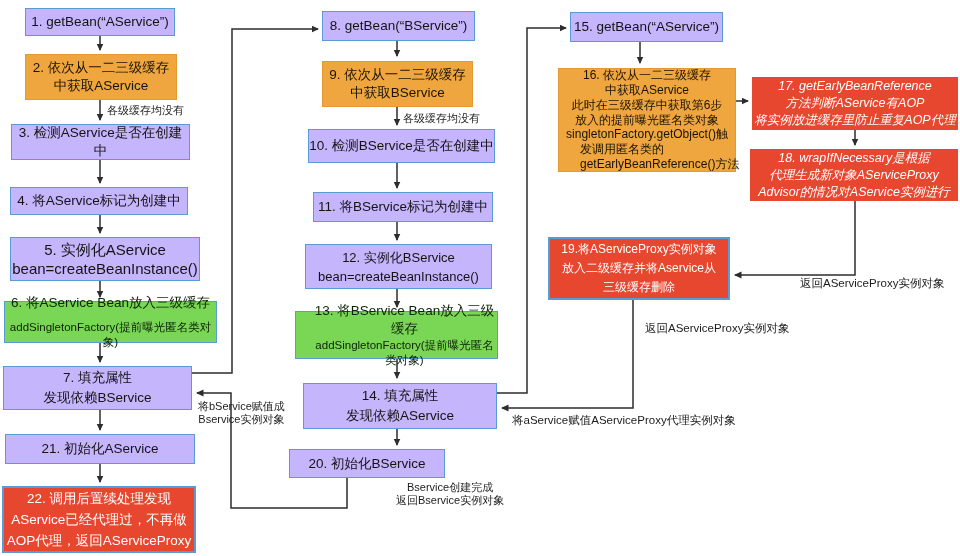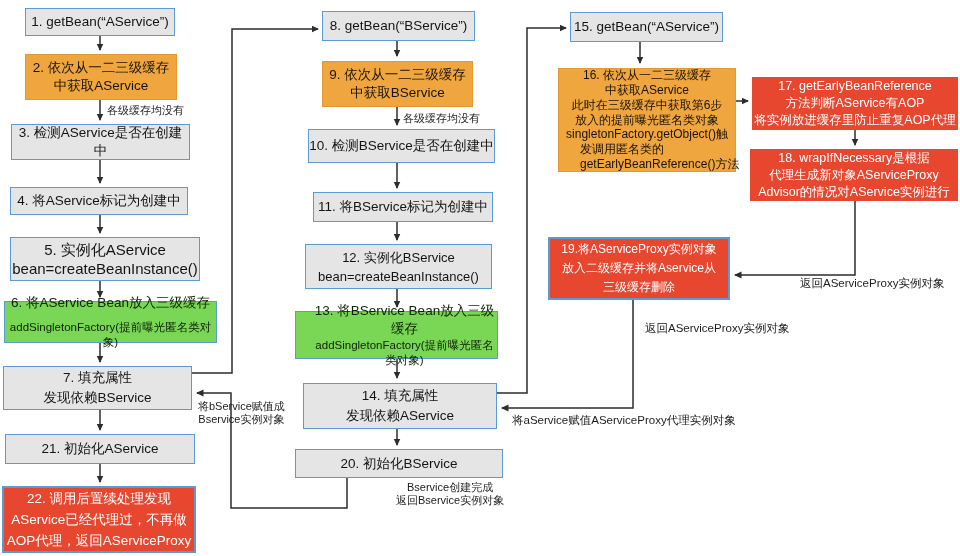--- a/index.html
+++ b/index.html
@@ -6,24 +6,24 @@
   #canvas{
     position:relative;width:960px;height:556px;background:#ffffff;overflow:hidden;
     font-family:"Liberation Sans","DejaVu Sans",sans-serif;color:#161616;
   }
   #wires{position:absolute;left:0;top:0;z-index:1;}
   .node{
     position:absolute;box-sizing:border-box;z-index:2;
     display:flex;flex-direction:column;align-items:center;justify-content:center;
     text-align:center;font-size:13.5px;line-height:18px;
   }
-  .white{background:#e5e5e5;border:1.5px solid #5B9BD5;color:#141414;}
+  .white{background:#c4b5fd;border:1.5px solid #5B9BD5;color:#141414;}
   .orange{background:#F0A63E;border:1px solid #E29A30;color:#1b1305;}
   .green{background:#79D755;border:1.5px solid #5B9BD5;color:#0e2206;}
-  .red{background:#E7462F;border:none;color:#ffffff;}
+  .red{background:#E7462F;border:none;color:#ffffff;font-style:italic;}
   .red-blue{background:#E7462F;border:2px solid #5B9BD5;color:#ffffff;}
   .lh19{line-height:19px;}
   .lh20{line-height:20px;}
   .lh21{line-height:21px;font-size:13.5px;}
   .fs12{font-size:12.5px;line-height:17px;}
   .node .sub{font-size:11.5px;line-height:15px;}
   .node16 .ln{font-size:12px;line-height:14.8px;width:100%;}
   .node16 .left{text-align:left;margin-left:36px;}
   .elabel{
     position:absolute;z-index:2;font-size:11px;line-height:13px;color:#1c1c1c;
@@ -139,21 +139,21 @@
   <div class="node green" style="left:295px;top:311px;width:203px;height:48px;padding-left:16px;">
     <div class="ln">13. 将BService Bean放入三级缓存</div>
     <div class="ln sub">addSingletonFactory(提前曝光匿名类对象)</div>
   </div>
 
   <div class="node white lh20" style="left:303px;top:383px;width:194px;height:46px;">
     <div class="ln">14. 填充属性</div>
     <div class="ln">发现依赖AService</div>
   </div>
 
-  <div class="node white" style="left:295px;top:449px;width:208px;height:29px;">
+  <div class="node white" style="left:289px;top:449px;width:156px;height:29px;">
     <div class="ln">20. 初始化BService</div>
   </div>
 
   <div class="node white" style="left:570px;top:12px;width:153px;height:30px;">
     <div class="ln">15. getBean(“AService”)</div>
   </div>
 
   <div class="node orange node16" style="left:558px;top:68px;width:178px;height:104px;padding:2px 3px;">
     <div class="ln">16. 依次从一二三级缓存</div>
     <div class="ln">中获取AService</div>

